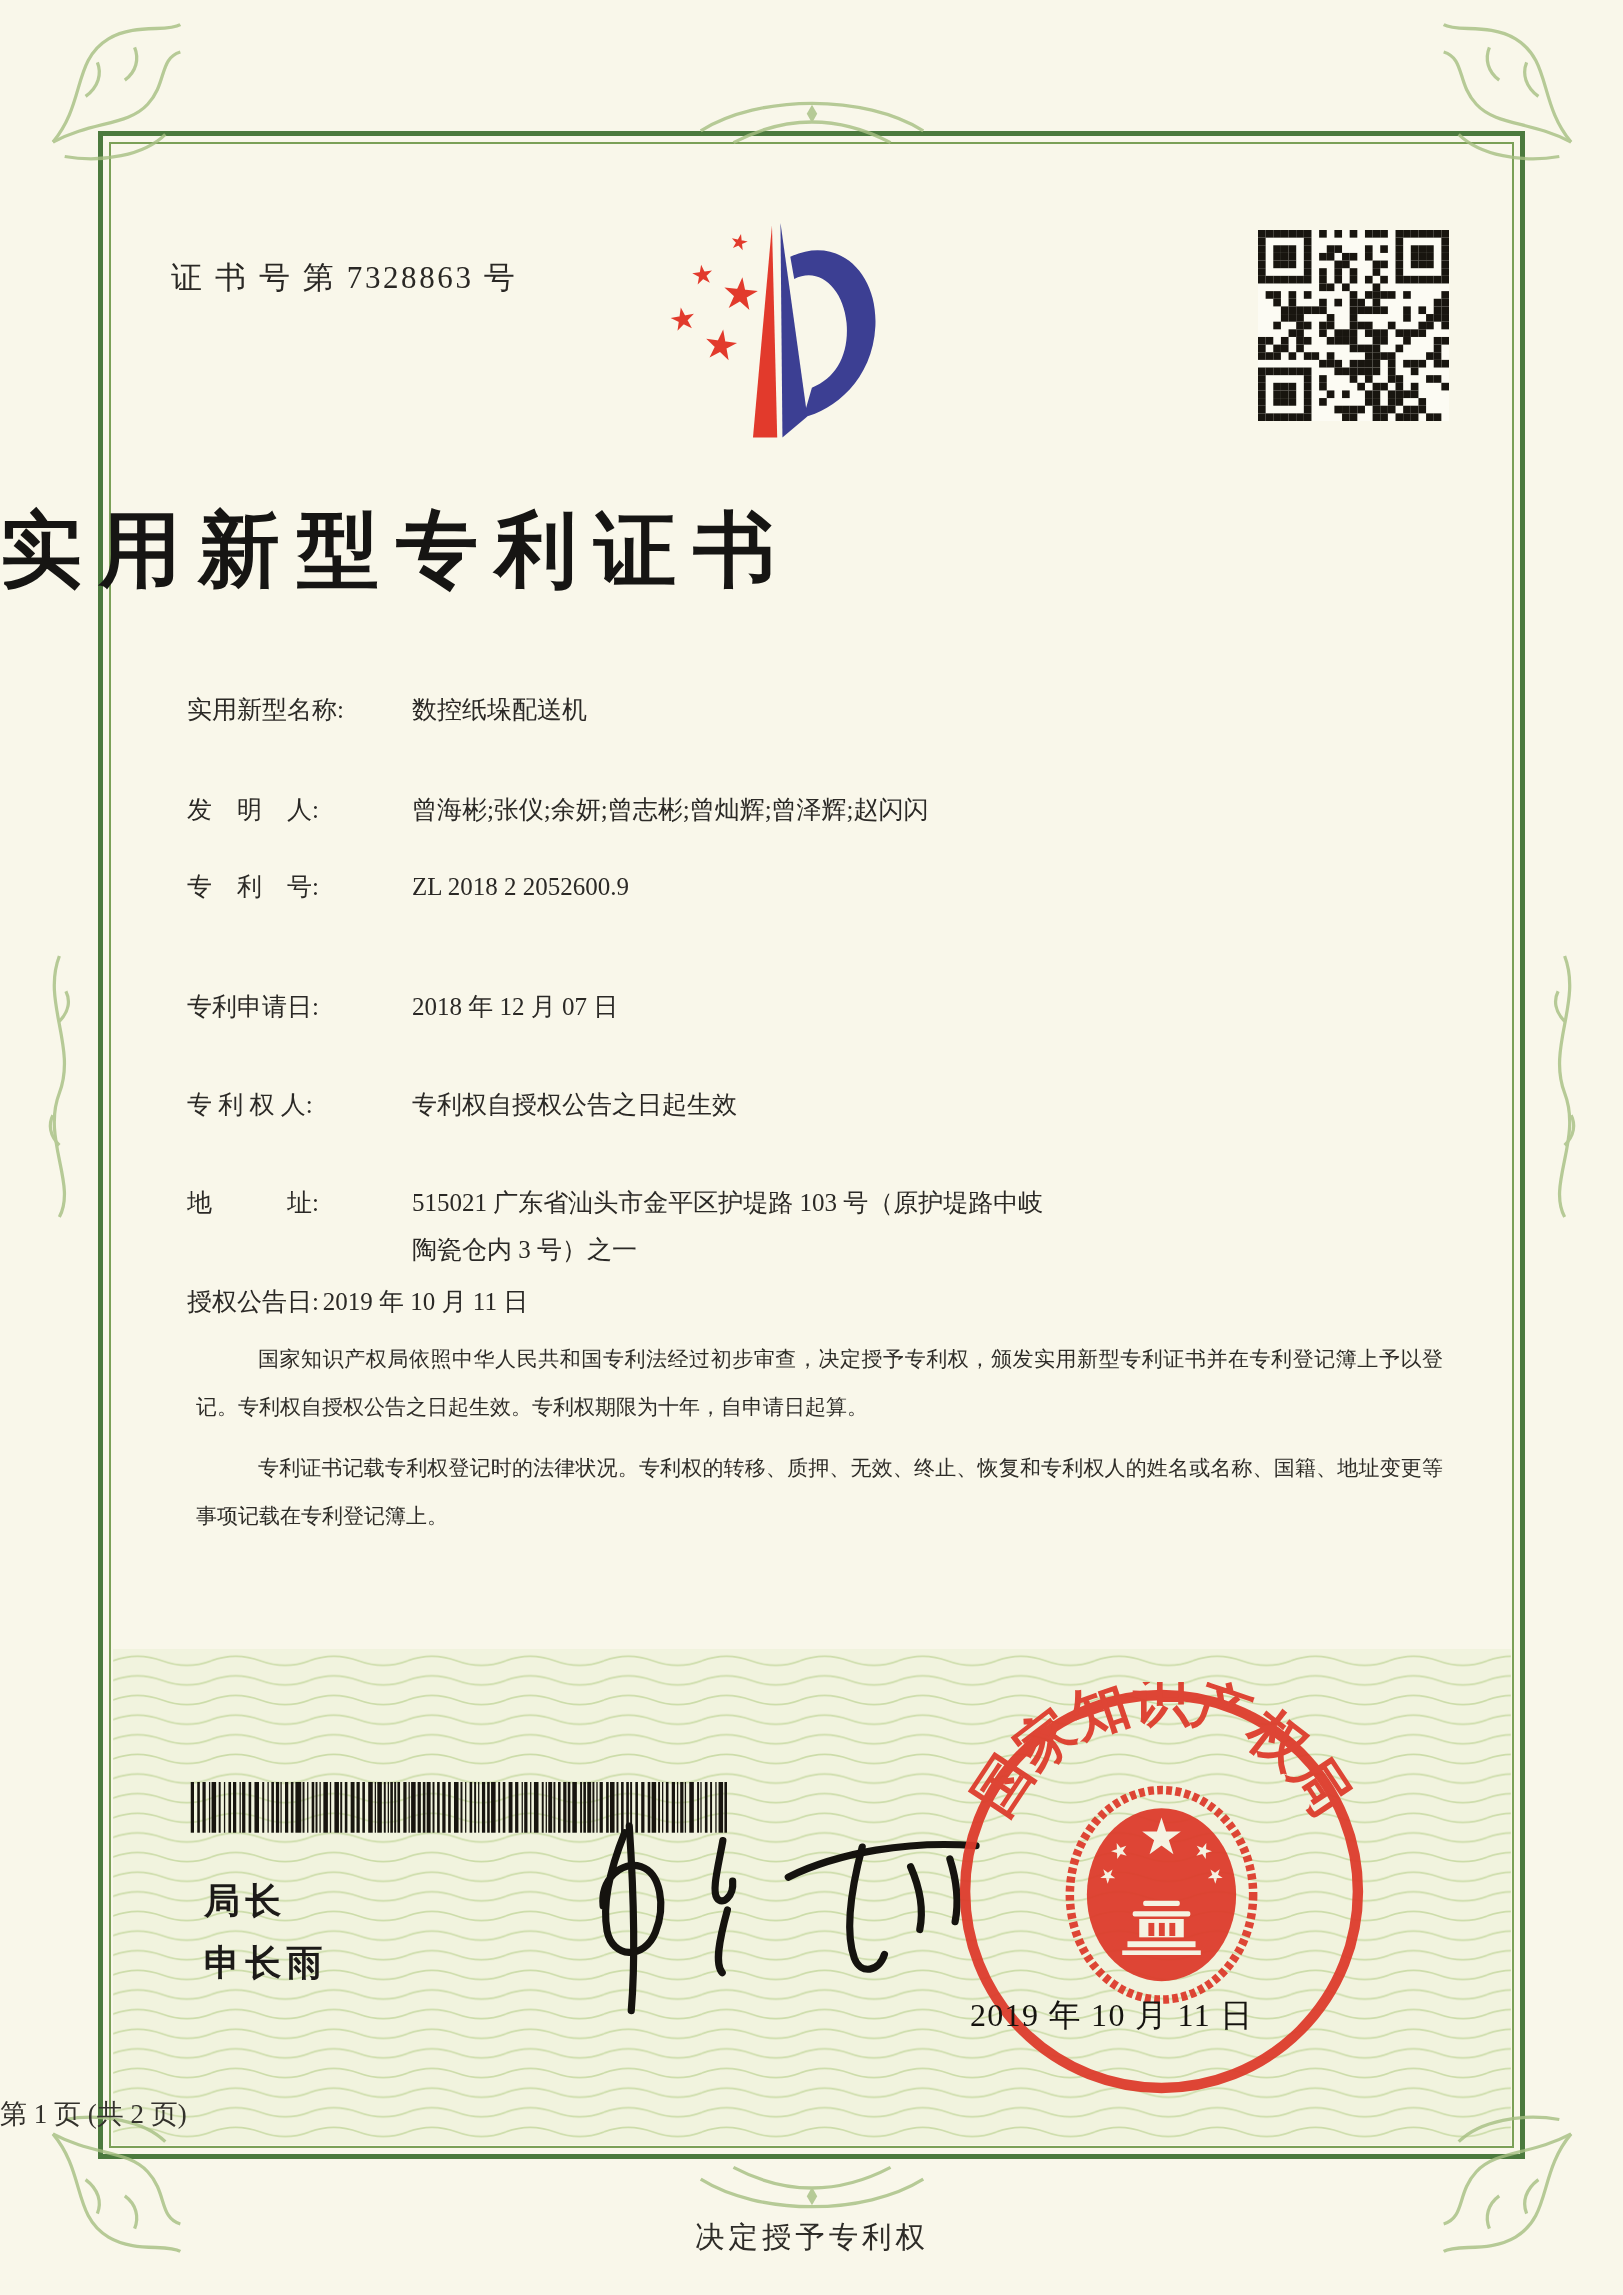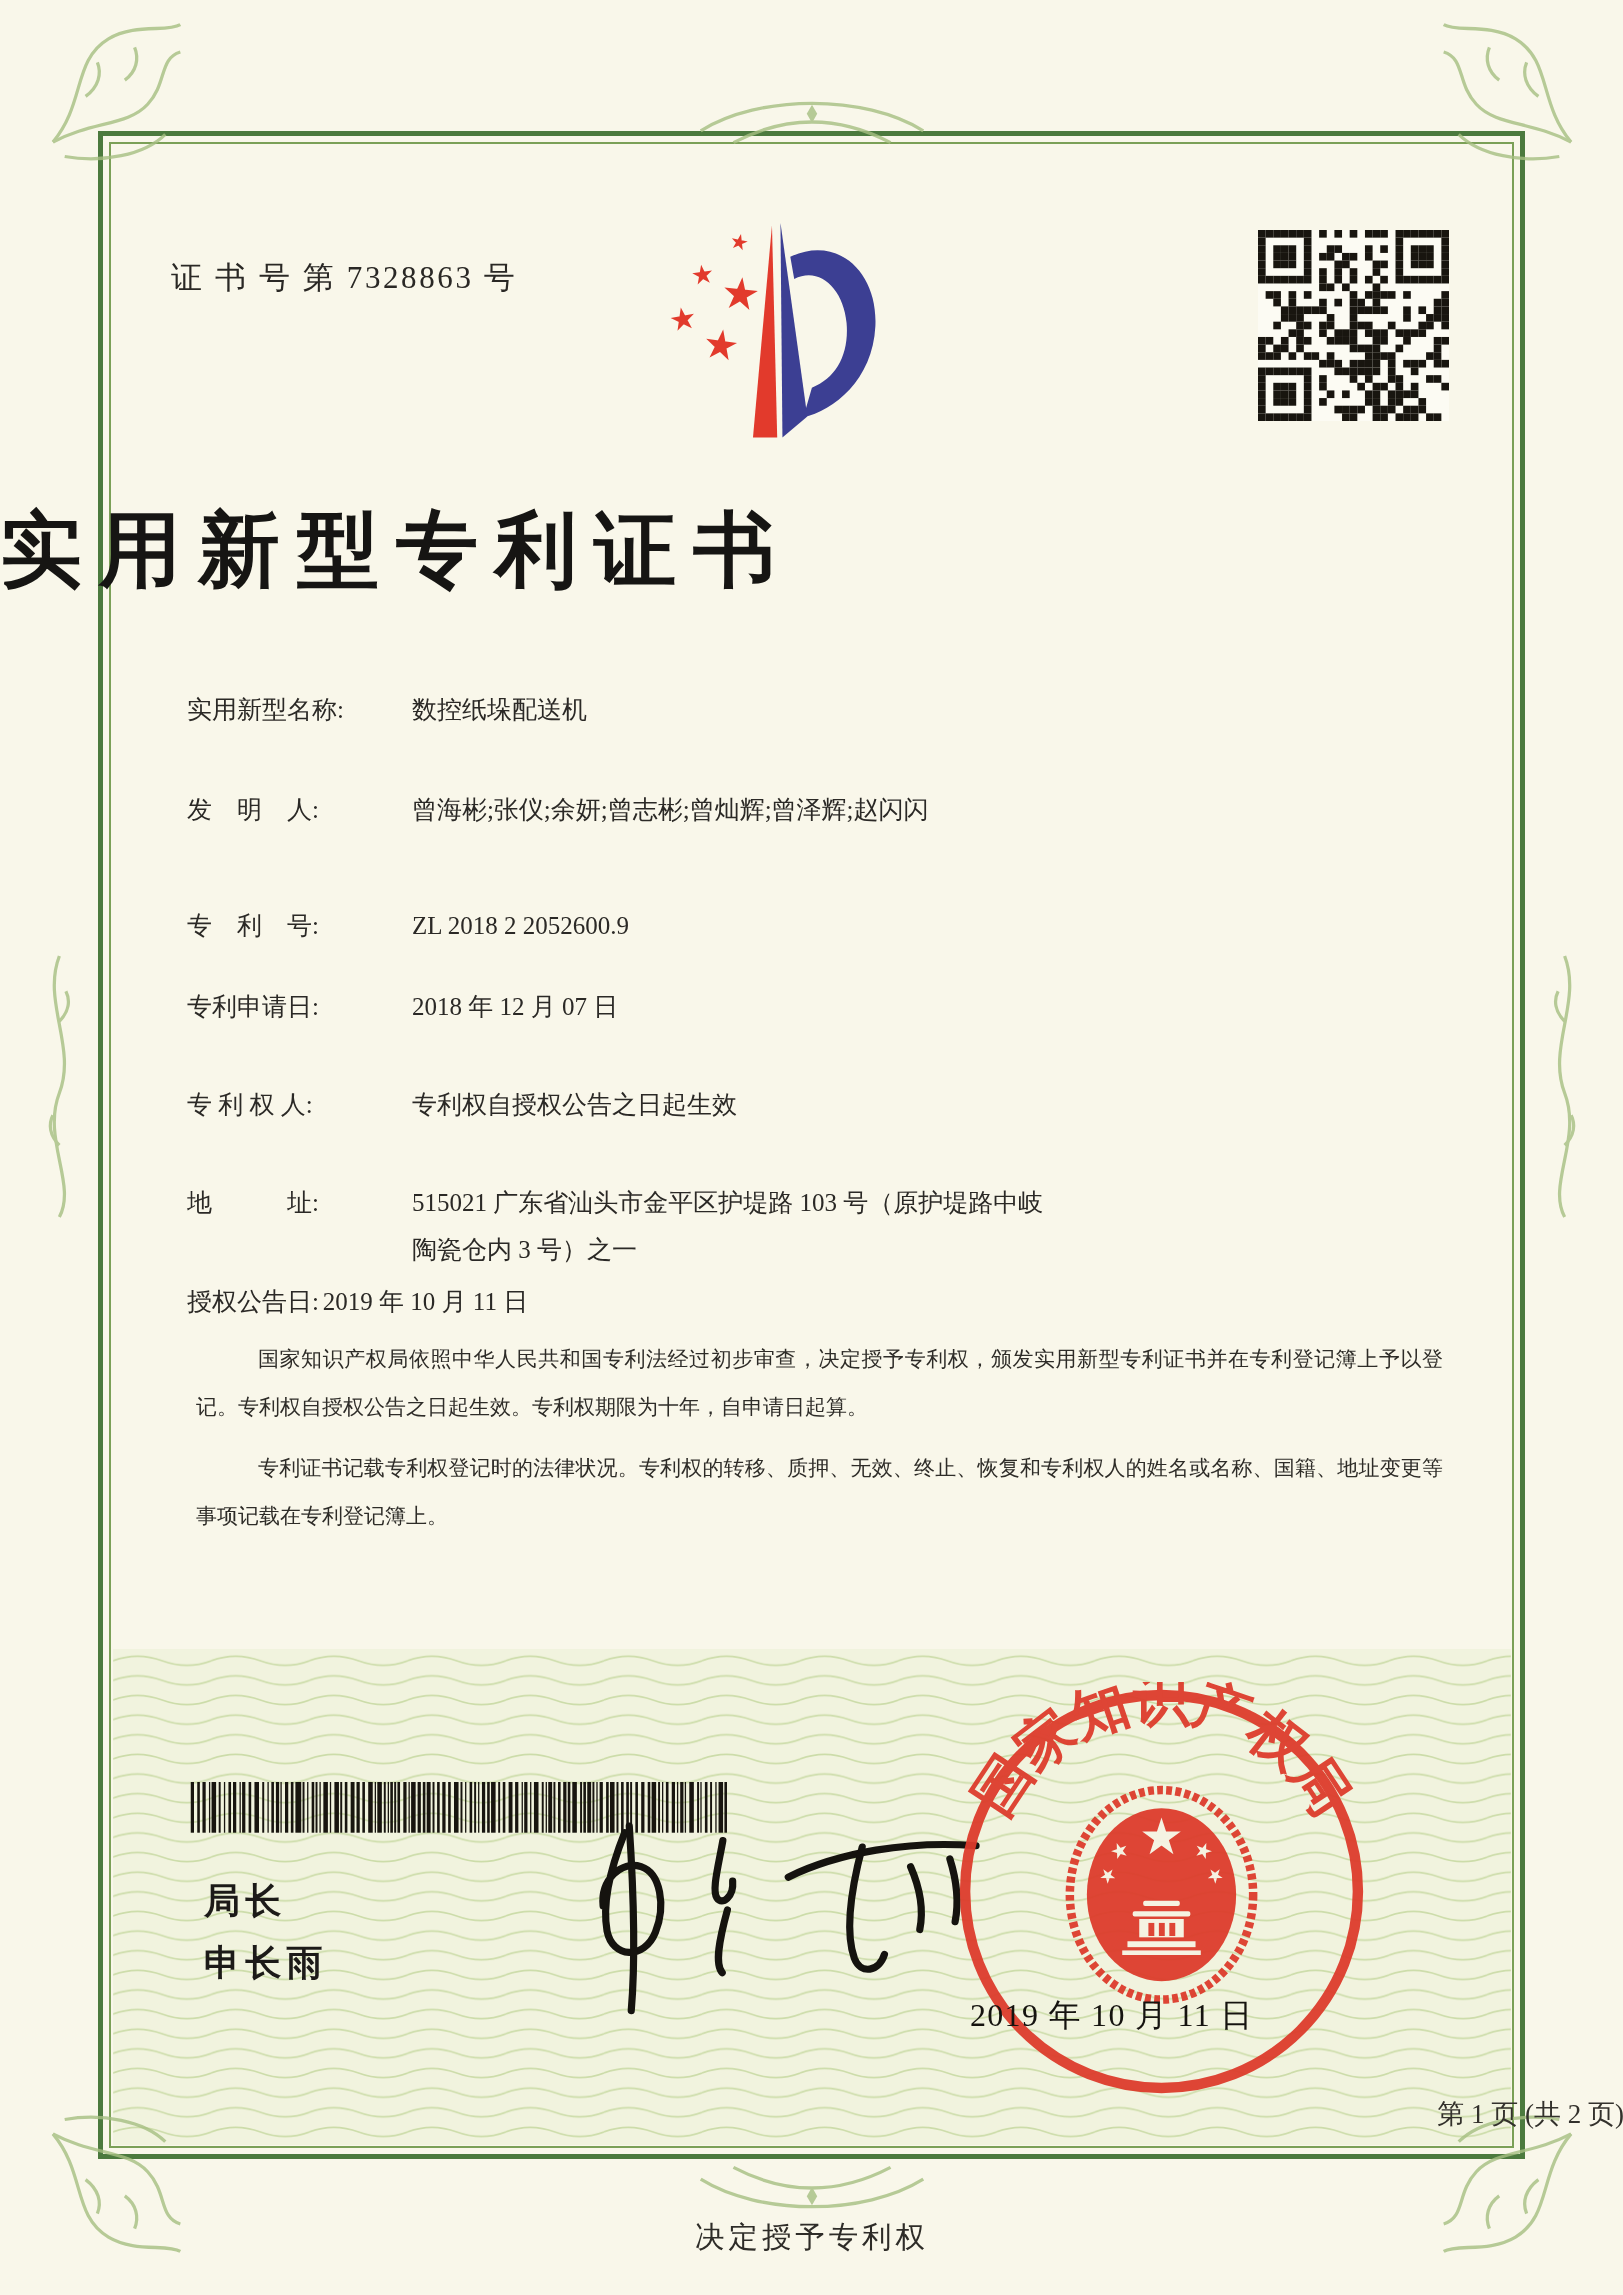--- a/index.html
+++ b/index.html
@@ -38,21 +38,21 @@
     text-align:justify;color:#2e2c28;
   }
   .bodytext p{margin:0;text-indent:62px;}
   .bodytext p + p{margin-top:13px;}
   .barcode{left:189px;top:1782px;}
   .commissioner{left:204px;font-size:36px;font-weight:bold;
     font-family:"Liberation Sans","DejaVu Sans",sans-serif;color:#1c1a18;letter-spacing:5.2px;}
   .sig{left:556px;top:1813px;}
   .seal{left:952px;top:1682px;z-index:3;}
   .seal-date{left:970px;top:1994px;font-size:32px;letter-spacing:1.3px;color:#15130f;z-index:4;}
-  .page-info{left:0;top:2096px;width:1624px;text-align:right;font-size:27px;color:#33312c;}
+  .page-info{left:0;top:2096px;width:1624px;text-align:left;font-size:27px;color:#33312c;}
   .back-note{left:0;top:2218px;width:1624px;text-align:center;font-size:29.5px;color:#2e2c28;letter-spacing:3.9px;}
 </style>
 </head>
 <body>
 
 <svg width="0" height="0" style="position:absolute">
   <defs>
     <path id="st" d="M0,-1 L0.588,0.809 L-0.951,-0.309 L0.951,-0.309 L-0.588,0.809 Z"></path>
     <g id="flo" fill="none" stroke="#a6bf82" stroke-width="5" opacity="0.8">
       <path d="M10,190 C60,130 40,65 95,32 C135,8 185,22 205,10"></path>
@@ -435,21 +435,21 @@
   </svg>
 
 <div class="content title">实用新型专利证书</div>
 
 <div class="row" style="top:693px">
   <span class="lbl">实用新型名称:</span><span class="val">数控纸垛配送机</span>
 </div>
 <div class="row" style="top:793px">
   <span class="lbl">发　明　人:</span><span class="val">曾海彬;张仪;余妍;曾志彬;曾灿辉;曾泽辉;赵闪闪</span>
 </div>
-<div class="row" style="top:909px">
+<div class="row" style="top:870px">
   <span class="lbl">专　利　号:</span><span class="val">ZL 2018 2 2052600.9</span>
 </div>
 <div class="row" style="top:990px">
   <span class="lbl">专利申请日:</span><span class="val">2018 年 12 月 07 日</span>
 </div>
 <div class="row" style="top:1088px">
   <span class="lbl">专 利 权 人:</span><span class="val">专利权自授权公告之日起生效</span>
 </div>
 <div class="row" style="top:1186px">
   <div><span class="lbl">地　　　址:</span><span class="val">515021 广东省汕头市金平区护堤路 103 号（原护堤路中岐</span></div>

